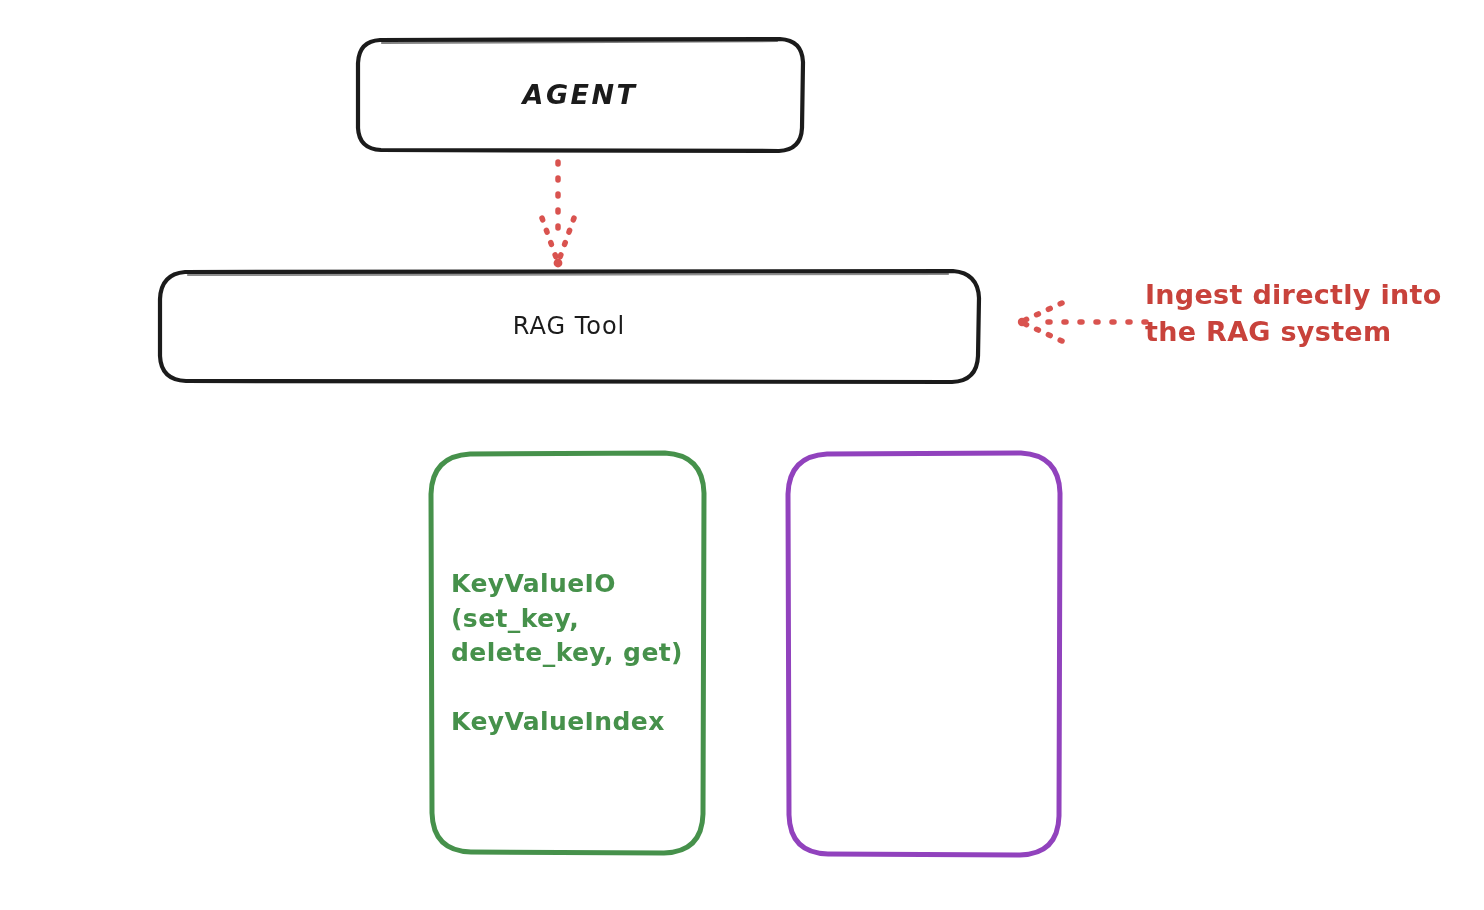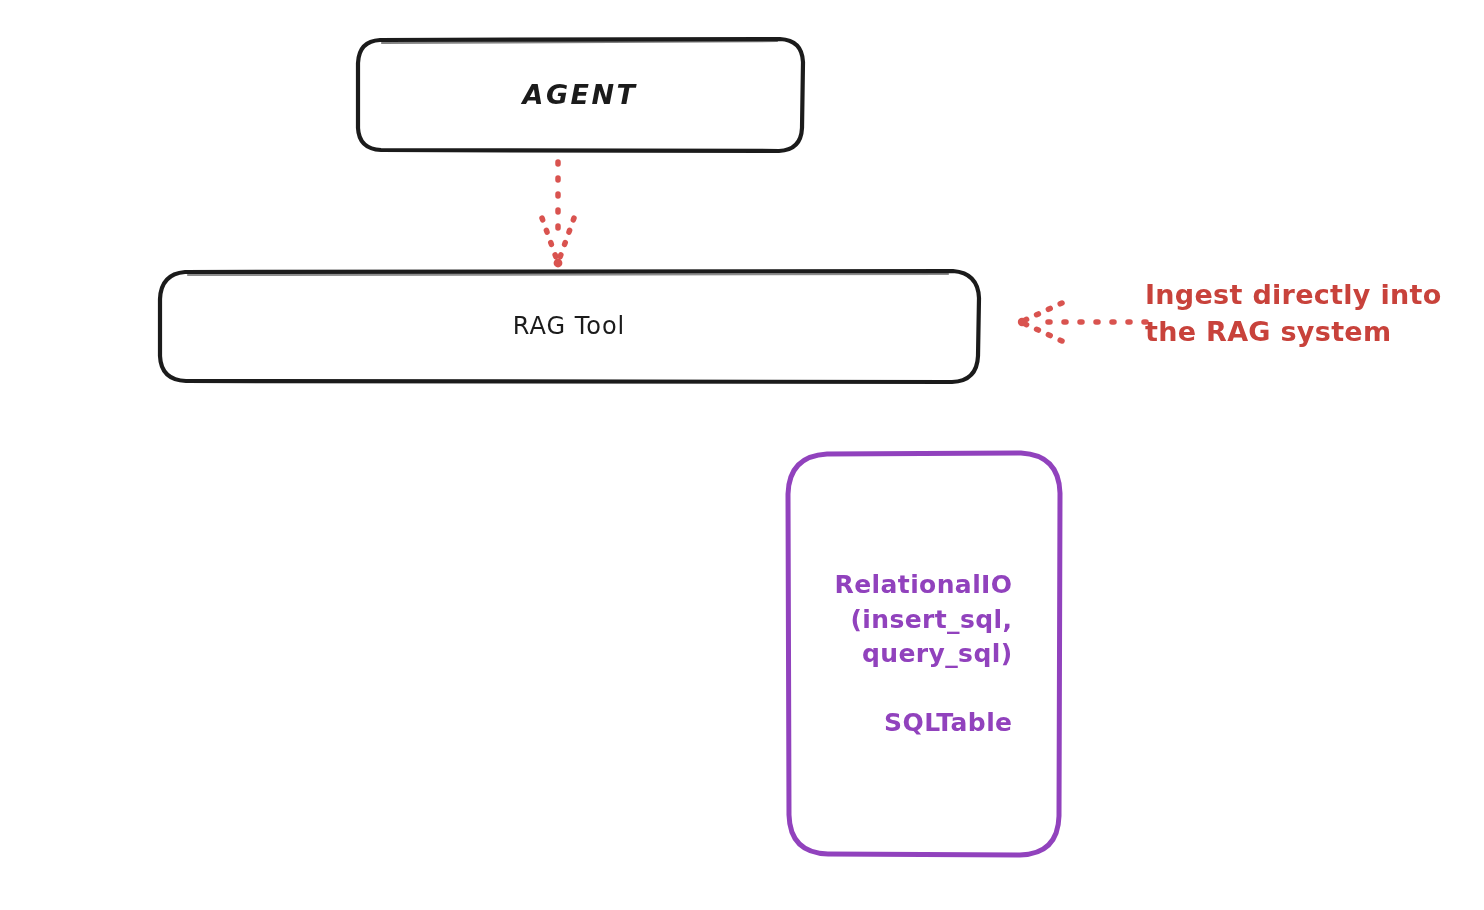--- a/index.html
+++ b/index.html
@@ -24,21 +24,21 @@
     height: 910px;
   }
 
   
   .node {
     position: absolute;
     box-sizing: border-box;
     display: flex;
     align-items: center;
     justify-content: center;
-    text-align: right;
+    text-align: left;
     background: #ffffff;
   }
 
   .node-label {
     position: relative;
     z-index: 2;
     line-height: 1.32;
     white-space: pre-line;
     letter-spacing: 0.4px;
   }
@@ -184,25 +184,30 @@
     <line x1="128" y1="30" x2="22" y2="30" stroke="#d9534f" stroke-width="5.5" stroke-linecap="round" stroke-dasharray="2 14"></line>
     <line x1="44" y1="11" x2="5" y2="29" stroke="#d9534f" stroke-width="5.5" stroke-linecap="round" stroke-dasharray="2 11"></line>
     <line x1="44" y1="49" x2="5" y2="31" stroke="#d9534f" stroke-width="5.5" stroke-linecap="round" stroke-dasharray="2 11"></line>
     <circle cx="4" cy="30" r="4.2" fill="#d9534f"></circle>
   </svg>
 
   <div id="ingest-annotation">Ingest directly into
 the RAG system</div>
 
 
+  <div class="node provider" id="keyvalueio-node">
+    <svg class="node-stroke" viewBox="0 0 282 409" preserveAspectRatio="none">
+      <path d="M 44 5 L 239 4 Q 277 6 278 44 L 277 365 Q 276 403 238 404 L 45 403 Q 7 402 6 364 L 5 45 Q 6 7 44 5 Z" fill="#ffffff" stroke="#46914b" stroke-width="5" stroke-linecap="round" stroke-linejoin="round"></path>
+    </svg>
+    <div class="node-label">KeyValueIO
+(set_key,
+delete_key, get)
+
+KeyValueIndex</div>
+  </div>
 
   <div class="node provider" id="relationalio-node">
     <svg class="node-stroke" viewBox="0 0 281 411" preserveAspectRatio="none">
       <path d="M 44 5 L 238 4 Q 276 6 277 44 L 276 367 Q 275 405 237 406 L 45 405 Q 7 404 6 366 L 5 45 Q 6 7 44 5 Z" fill="#ffffff" stroke="#9142bd" stroke-width="5" stroke-linecap="round" stroke-linejoin="round"></path>
     </svg>
-    <div class="node-label">RelationalIO
-(insert_sql,
-query_sql)
-
-SQLTable</div>
   </div>
 
 </div>
 
 </body></html>

